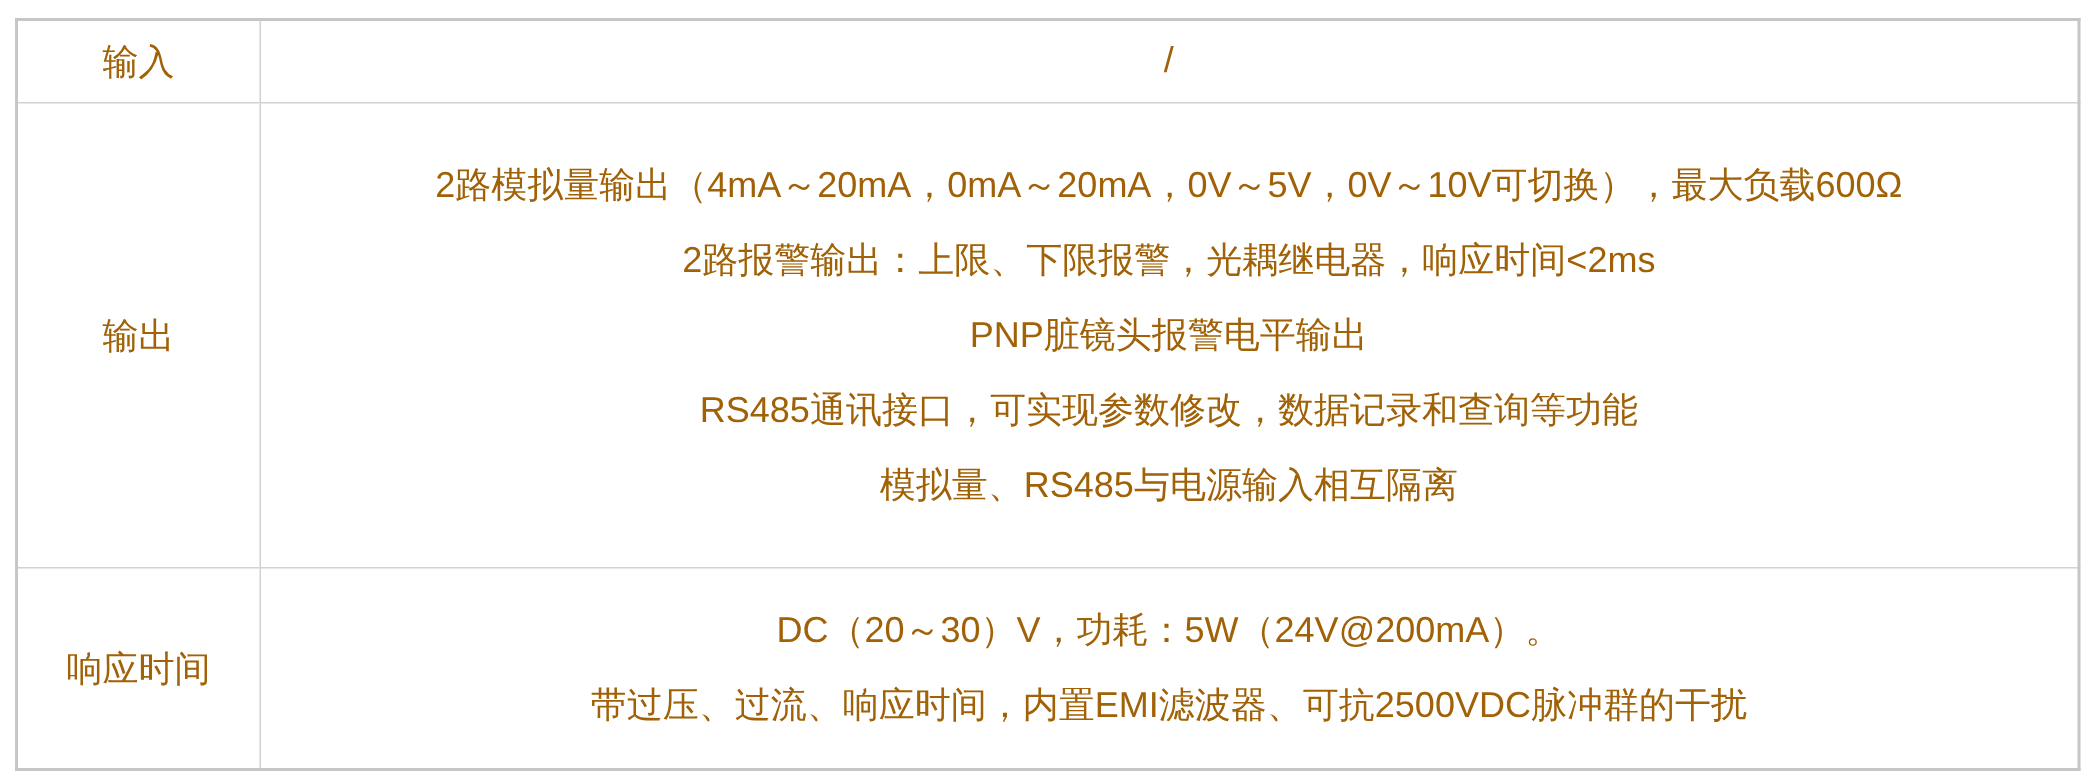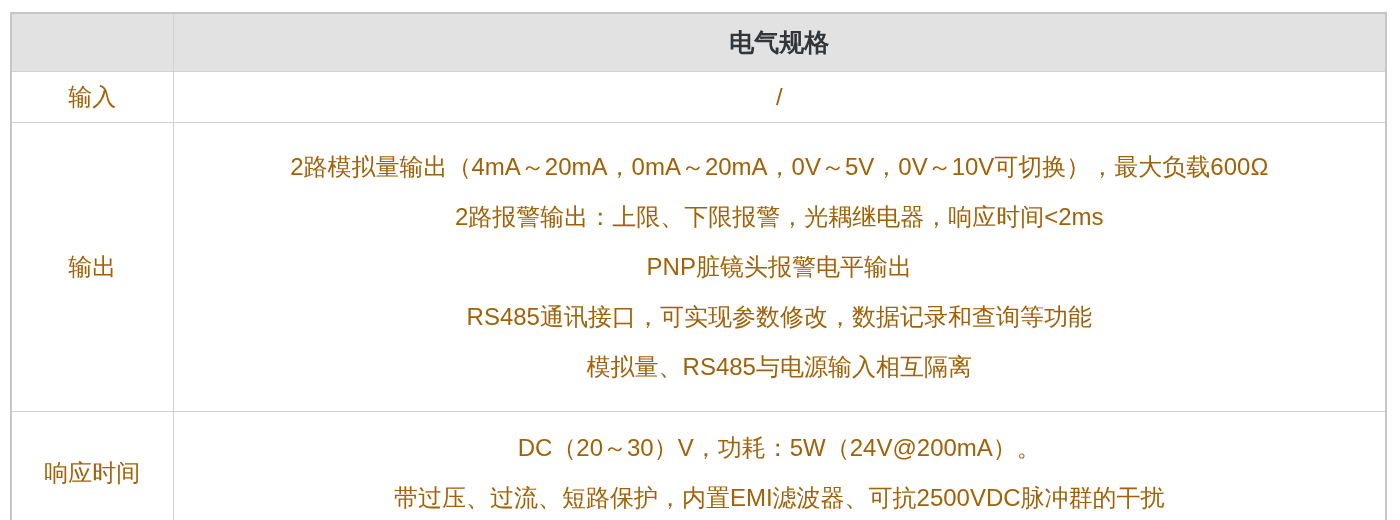--- a/index.html
+++ b/index.html
@@ -57,24 +57,20 @@
 </head>
 <body>
 
 <div class="spec-table-wrap">
   <table class="spec-table">
     <colgroup>
       <col class="label-col">
       <col>
     </colgroup>
     <tbody>
-      <tr class="header-row">
-        <th></th>
-        <th>电气规格</th>
-      </tr>
 
       <tr class="row-input">
         <td class="row-label">输入</td>
         <td>
           <div class="cell-lines">
             <div class="cell-line">/</div>
           </div>
         </td>
       </tr>
 
@@ -89,19 +85,19 @@
             <div class="cell-line">模拟量、RS485与电源输入相互隔离</div>
           </div>
         </td>
       </tr>
 
       <tr class="row-power">
         <td class="row-label">响应时间</td>
         <td>
           <div class="cell-lines">
             <div class="cell-line">DC（20～30）V，功耗：5W（24V@200mA）。</div>
-            <div class="cell-line">带过压、过流、短路保护，内置EMI滤波器、可抗2500VDC脉冲群的干扰</div>
+            <div class="cell-line">带过压、过流、响应时间，内置EMI滤波器、可抗2500VDC脉冲群的干扰</div>
           </div>
         </td>
       </tr>
     </tbody>
   </table>
 </div>
 
 </body></html>

